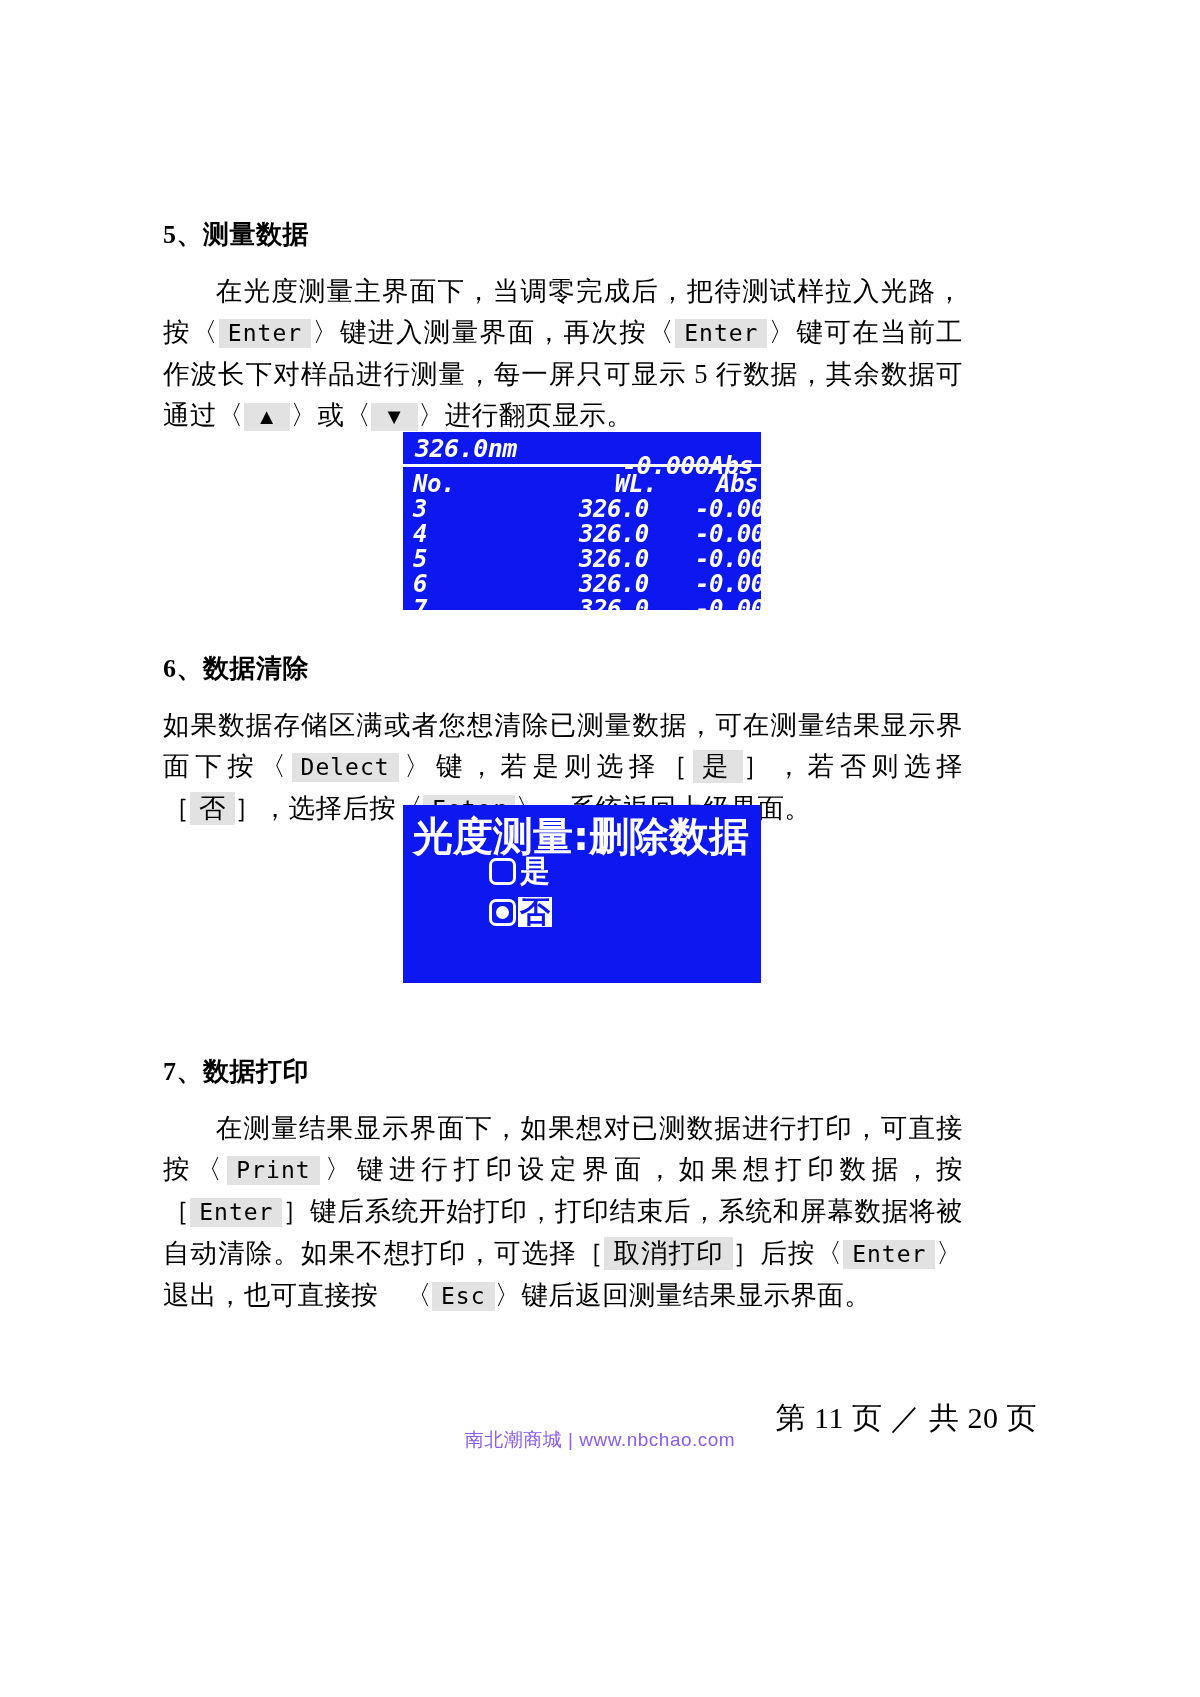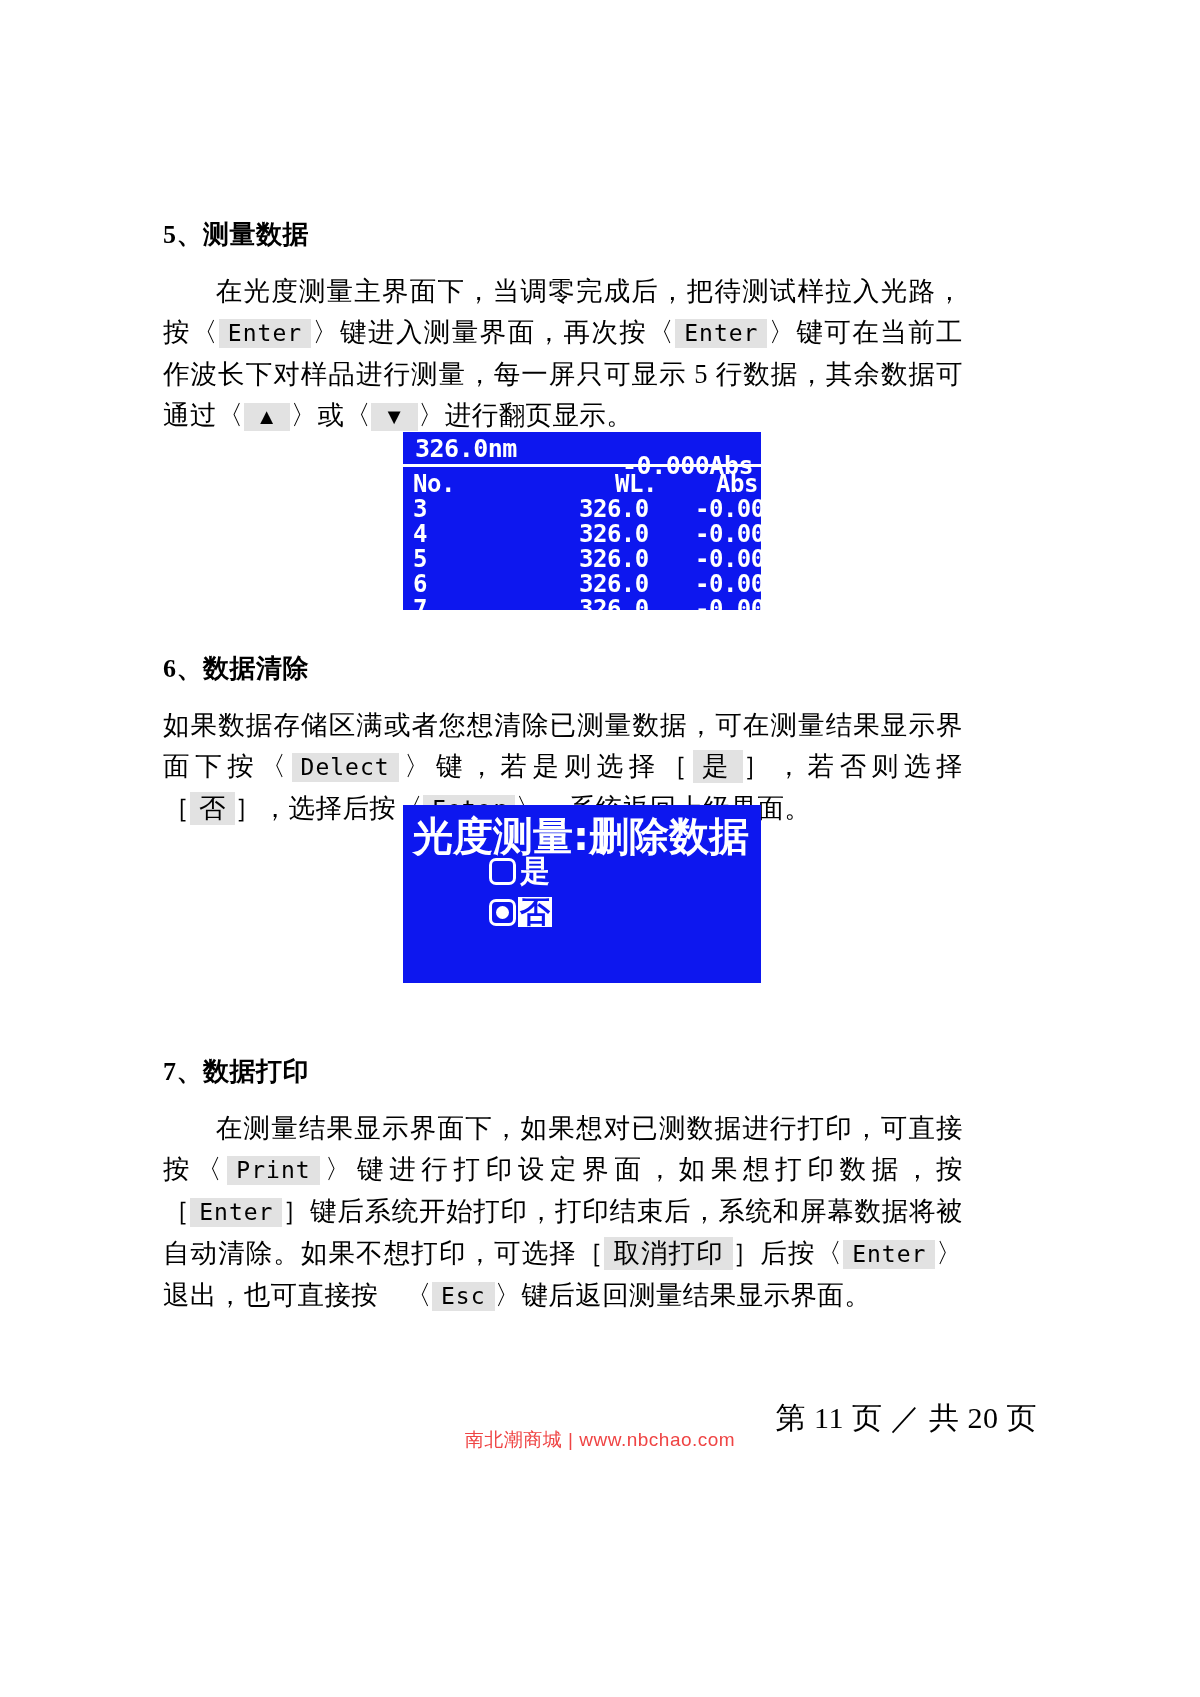--- a/index.html
+++ b/index.html
@@ -80,20 +80,21 @@
     background: #0d17ef;
     overflow: hidden;
     font-family: "DejaVu Sans Mono", "Liberation Mono", monospace;
     color: #ffffff;
   }
   #lcd-measure {
     left: 403px;
     top: 432px;
     width: 358px;
     height: 178px;
+    font-style: italic;
   }
   #lcd-delete {
     left: 403px;
     top: 805px;
     width: 358px;
     height: 178px;
   }
 
   .lcd-topbar {
     position: relative;
@@ -197,21 +198,21 @@
     font-size: 30px;
     letter-spacing: 0.5px;
   }
   .watermark {
     position: absolute;
     left: 0;
     top: 1427px;
     width: 1200px;
     text-align: center;
     font-size: 19px;
-    color: #ef4444;
+    color: #8b5cf6;
     letter-spacing: 0.5px;
     font-family: "Liberation Sans", "DejaVu Sans", sans-serif;
   }
 </style>
 </head>
 <body>
 
 <div class="page">
 
   <div class="content">

